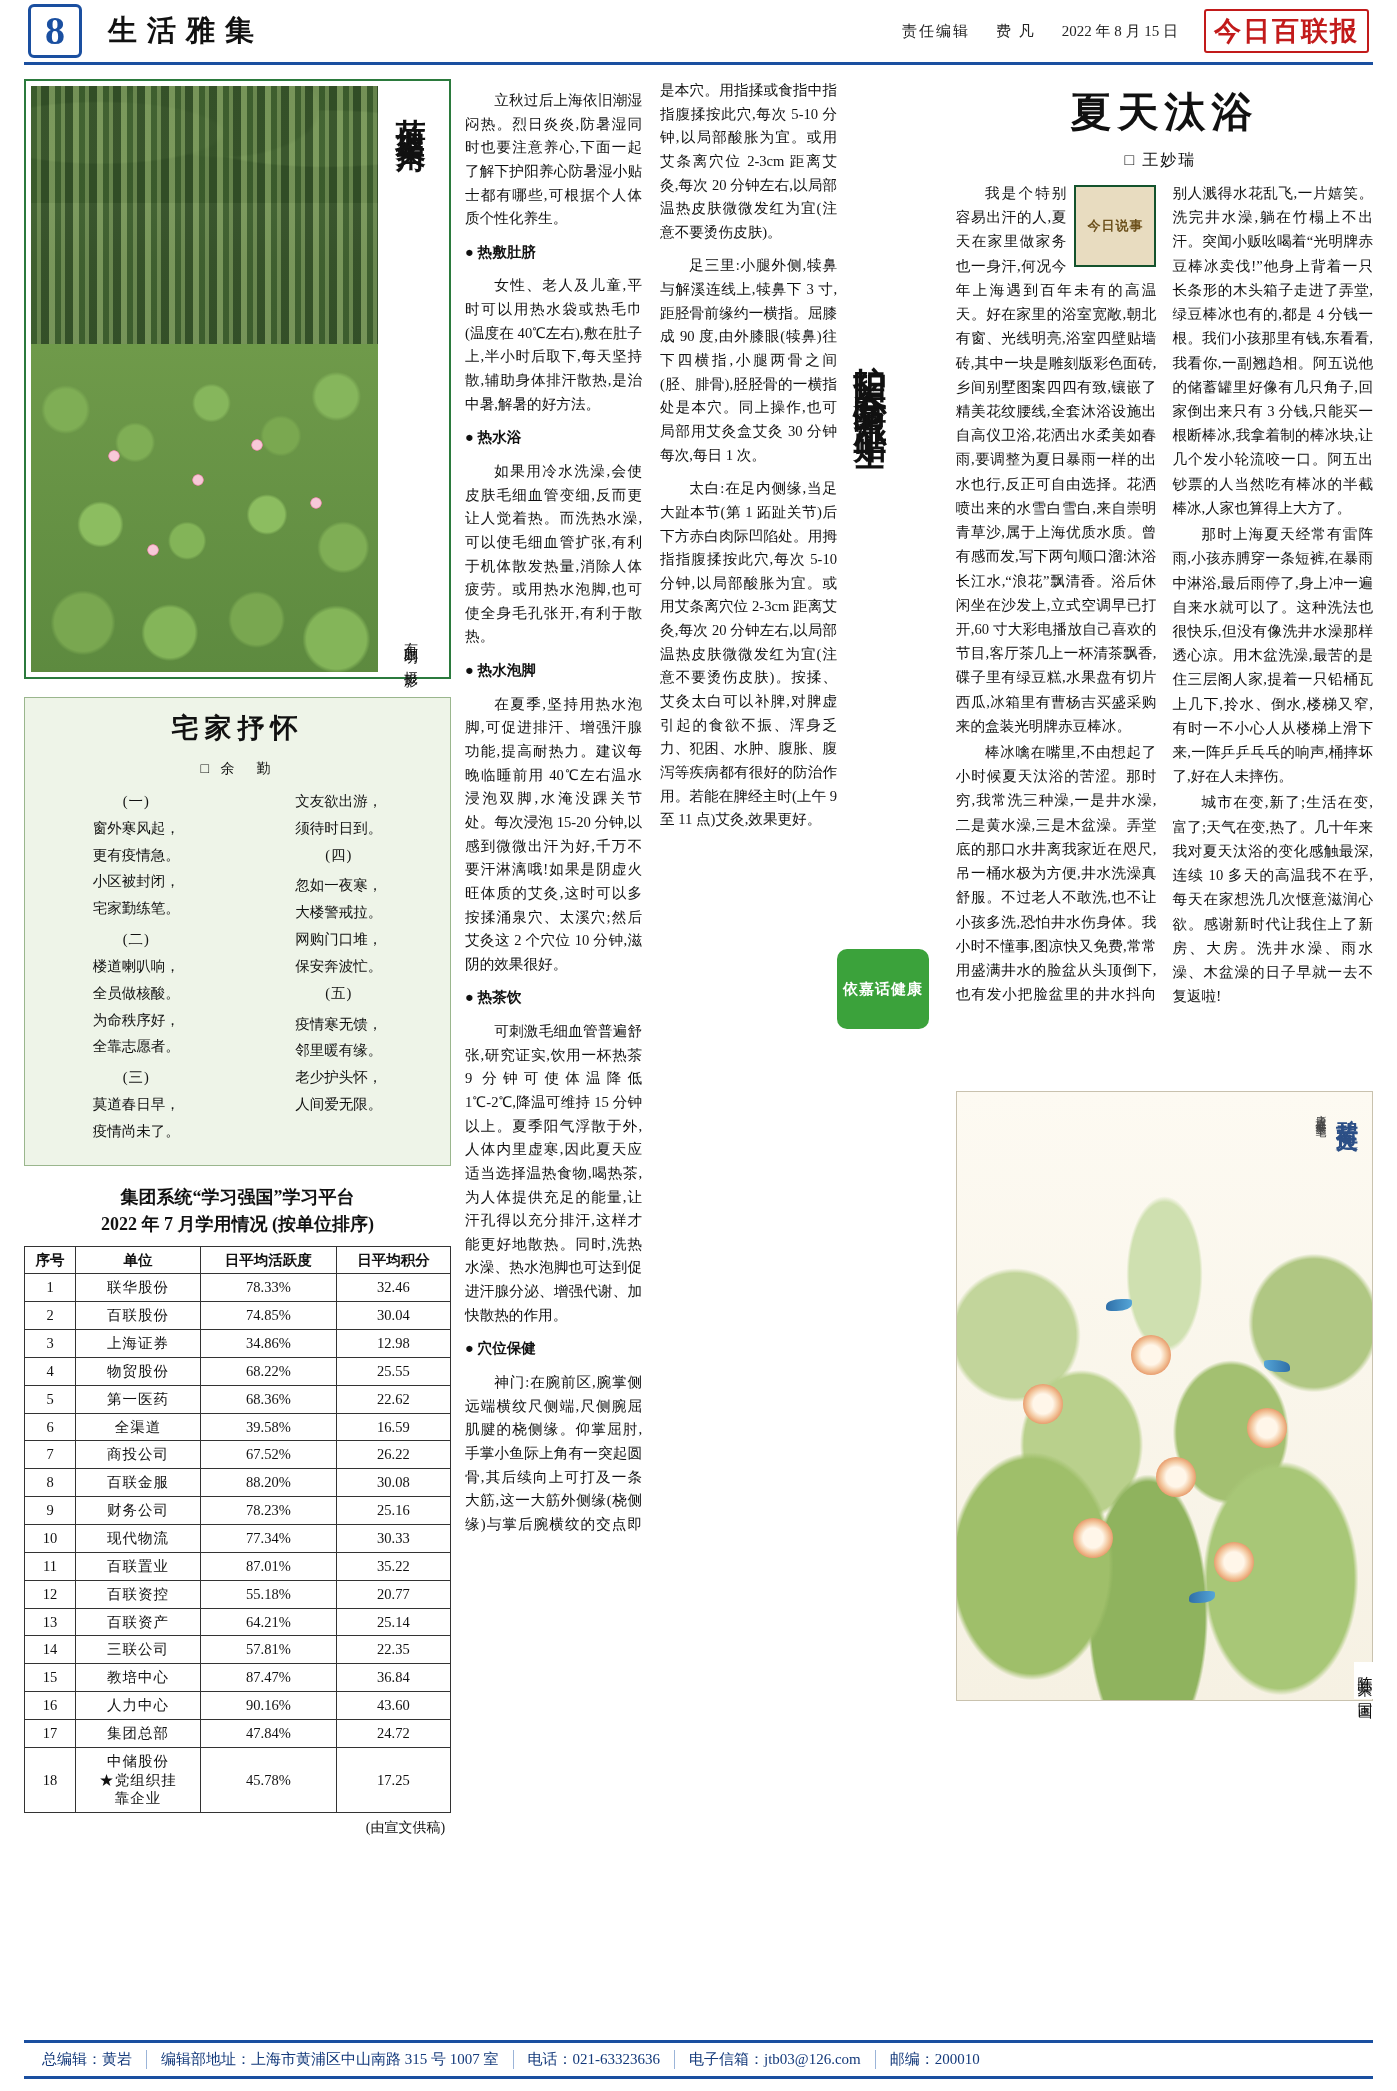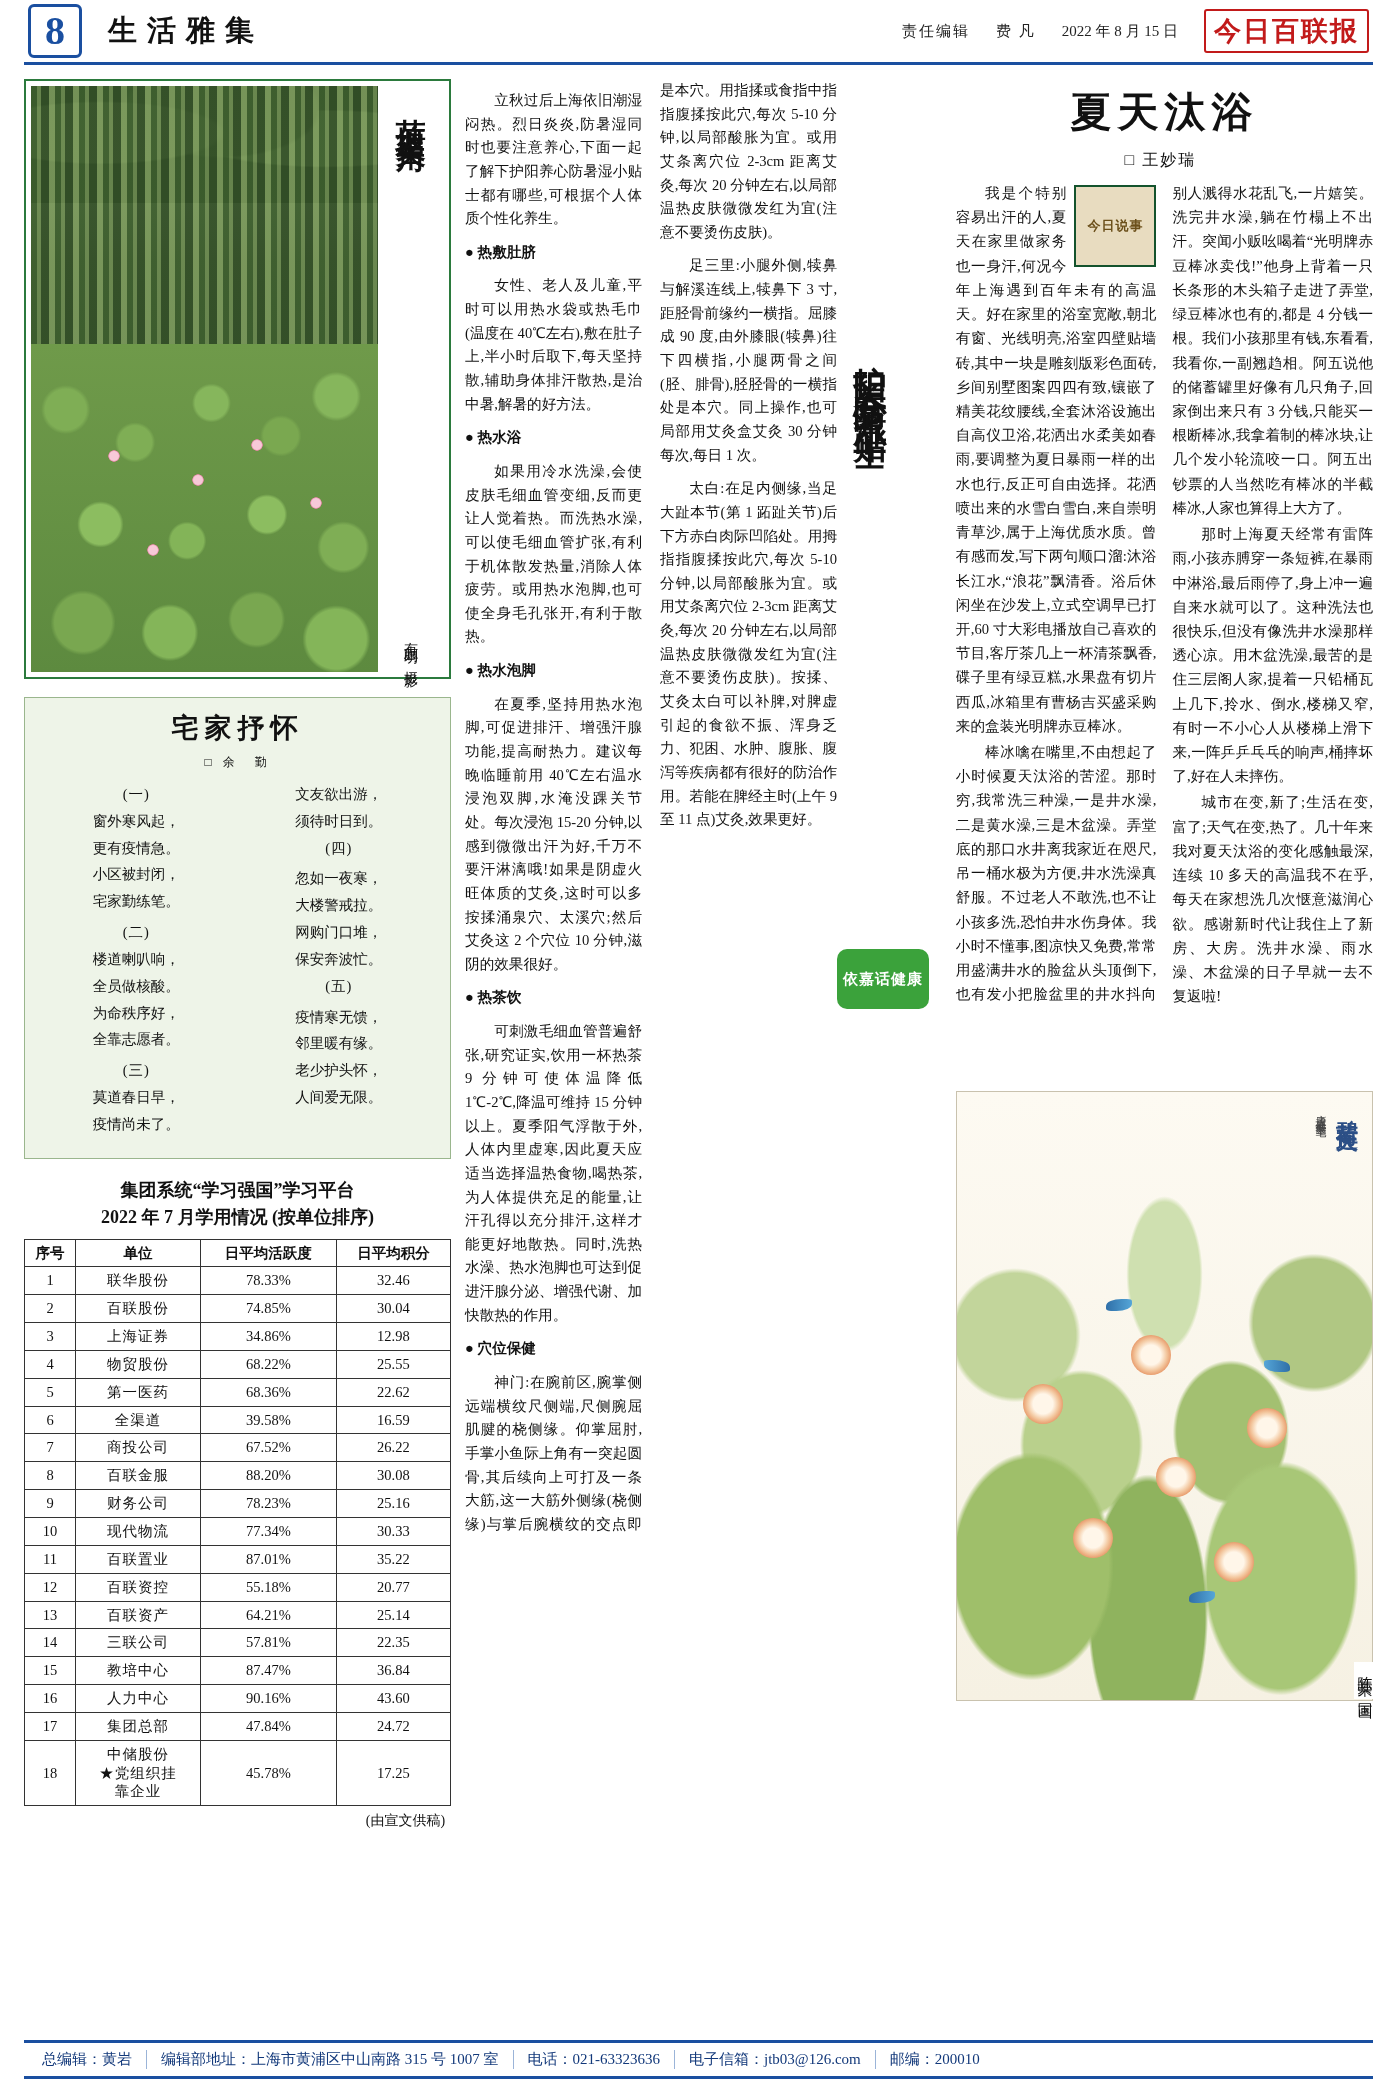--- a/index.html
+++ b/index.html
@@ -72,21 +72,21 @@
   .photo .lotus{position:absolute;width:14px;height:14px;border-radius:50%;
       background:radial-gradient(circle,#f7c9d8 0 45%,#e88aa8 55%,transparent 60%);}
   .photo-caption{width:58px;text-align:center;padding:8px 4px 6px;display:flex;flex-direction:column;
                  justify-content:space-between;align-items:center;}
   .cap-title{writing-mode:vertical-rl;font-size:30px;font-weight:bold;letter-spacing:6px;line-height:1.25;}
   .cap-credit{writing-mode:vertical-rl;font-size:14px;letter-spacing:3px;line-height:1.5;}
 
   
   .poem-box{margin-top:18px;border:1px solid #9ab68d;background:#eef4e8;padding:12px 10px 16px;}
   .poem-title{text-align:center;font-size:27px;font-weight:bold;letter-spacing:6px;}
-  .poem-author{text-align:center;font-size:12px;margin-top:8px;letter-spacing:4px;}
+  .poem-author{text-align:center;font-size:14px;margin-top:14px;letter-spacing:4px;}
   .poem-cols{display:flex;justify-content:space-around;margin-top:10px;font-size:14.5px;line-height:1.85;}
   .poem-col{text-align:center;}
   .poem-sec{margin-bottom:4px;}
   .poem-num{letter-spacing:1px;}
 
   
   .tbl-title{text-align:center;font-weight:bold;font-size:18px;margin-top:18px;line-height:1.5;}
   table.data{width:100%;border-collapse:collapse;margin-top:8px;font-size:14.5px;}
   table.data th,table.data td{border:1px solid #333;text-align:center;padding:4px 2px;line-height:1.3;}
   table.data th{font-weight:bold;}
@@ -94,21 +94,21 @@
   .tbl-foot{text-align:right;font-size:14px;margin-top:6px;padding-right:6px;}
 
   
   .mid-wrap{display:flex;height:100%;}
   .mid-text{column-count:2;column-gap:18px;column-fill:auto;font-size:14.6px;line-height:1.62;
             text-align:justify;width:372px;height:1480px;}
   .mid-text p{margin:10px 0 2px;text-indent:2em;}
   .mid-text p.bul{text-indent:0;font-weight:bold;}
   .mid-title{writing-mode:vertical-rl;font-size:33px;font-weight:bold;letter-spacing:8px;
              margin-left:10px;height:600px;align-self:flex-start;padding-top:260px;}
-  .logo-badge{width:92px;height:60px;border-radius:10px;background:#3ba23b;color:#fff;
+  .logo-badge{width:92px;height:80px;border-radius:10px;background:#3ba23b;color:#fff;
               display:flex;align-items:center;justify-content:center;margin-top:10px;}
   .logo-badge .lb-in{font-size:15px;font-weight:bold;line-height:1.25;text-align:center;letter-spacing:1px;}
 
   
   .art-title{text-align:center;font-size:41px;font-weight:bold;letter-spacing:6px;margin:6px 0 0;}
   .art-author{text-align:center;font-size:16px;margin:10px 8px 10px 0;letter-spacing:2px;}
   .art-body{column-count:2;column-gap:16px;font-size:14.6px;line-height:1.66;text-align:justify;height:900px;}
   .art-body p{margin:0 0 2px;text-indent:2em;}
   .seal{width:78px;height:78px;border:2px solid #14532d;background:#e8dcc0;float:right;margin:4px 0 4px 8px;
         display:flex;align-items:center;justify-content:center;}

